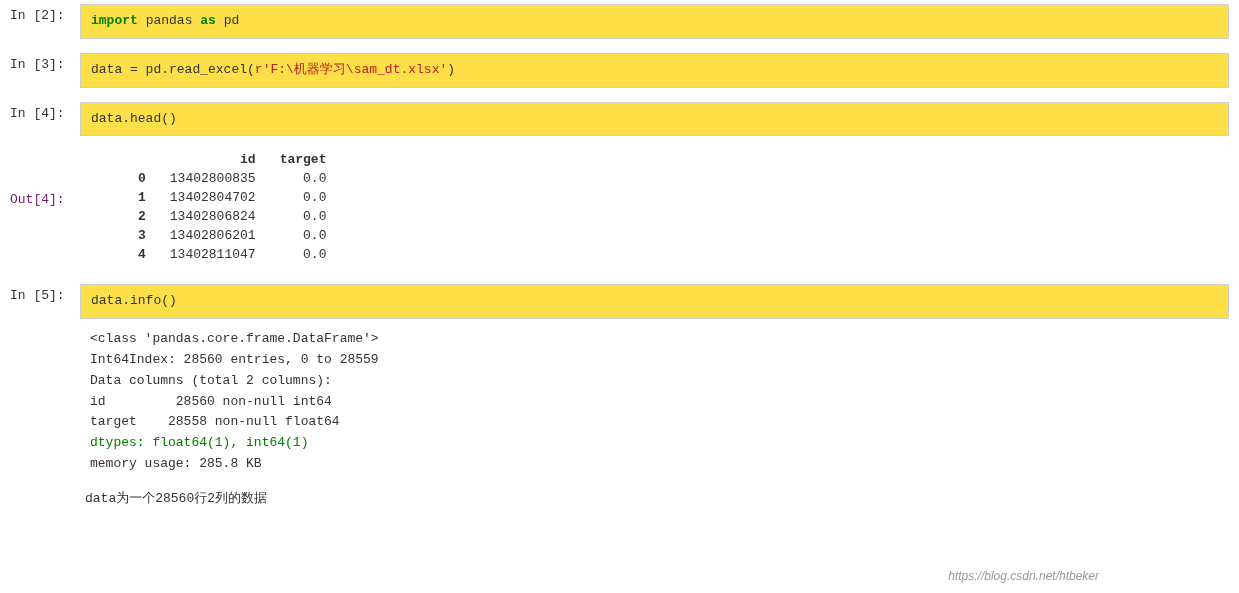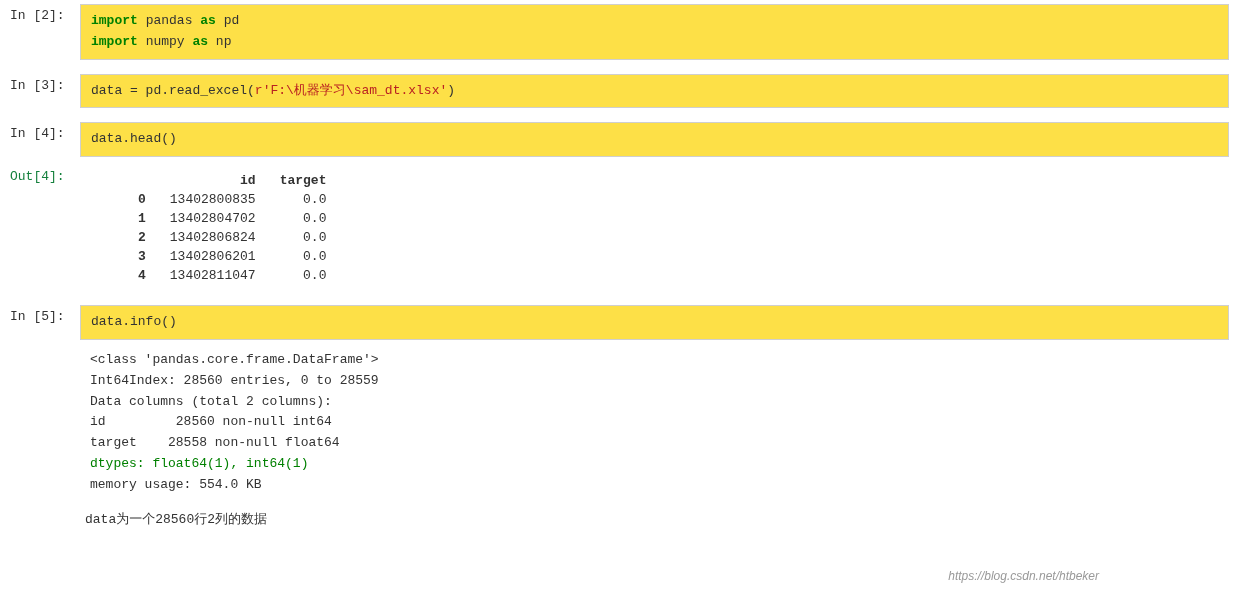--- a/index.html
+++ b/index.html
@@ -28,21 +28,22 @@
     .cell-label {
       min-width: 80px;
       padding: 8px 8px 8px 10px;
       color: #333;
       font-size: 13px;
       white-space: nowrap;
       flex-shrink: 0;
     }
 
     .cell-label.out {
-      color: #15803d;
+      color: #701a75;
+      margin-top: 44px;
     }
 
     .cell-input {
       flex: 1;
       background: #fde047;
       border: 1px solid #cfcfcf;
       padding: 6px 10px;
       margin: 4px 10px 4px 0;
       min-height: 28px;
       line-height: 1.6;
@@ -126,26 +127,20 @@
 
     <div class="cell">
       <div class="cell-label">In [2]:</div>
       <div class="cell-input">
         <div>
           <span class="kw">import</span>
           <span> pandas </span>
           <span class="kw">as</span>
           <span> pd</span>
         </div>
-        <div>
-          <span class="kw">import</span>
-          <span> numpy </span>
-          <span class="kw">as</span>
-          <span> np</span>
-        </div>
       </div>
     </div>
 
     <div class="spacing"></div>
 
     <div class="cell">
       <div class="cell-label">In [3]:</div>
       <div class="cell-input">
         <div>
           <span>data = pd.read_excel(</span><span class="str">r'F:\机器学习\sam_dt.xlsx'</span><span>)</span>
@@ -219,21 +214,21 @@
 
     <div class="cell">
       <div class="cell-label"></div>
       <div class="cell-output output-text">
         <div>&lt;class 'pandas.core.frame.DataFrame'&gt;</div>
         <div>Int64Index: 28560 entries, 0 to 28559</div>
         <div>Data columns (total 2 columns):</div>
         <div>id&nbsp;&nbsp;&nbsp;&nbsp;&nbsp;&nbsp;&nbsp;&nbsp;&nbsp;28560 non-null int64</div>
         <div>target&nbsp;&nbsp;&nbsp;&nbsp;28558 non-null float64</div>
         <div class="dtype">dtypes: float64(1), int64(1)</div>
-        <div>memory usage: 554.0 KB</div>
+        <div>memory usage: 285.8 KB</div>
       </div>
     </div>
 
     <div class="bottom-text">data为一个28560行2列的数据</div>
 
   </div>
 
   <div class="watermark">https://blog.csdn.net/htbeker</div>
 </div>
 

